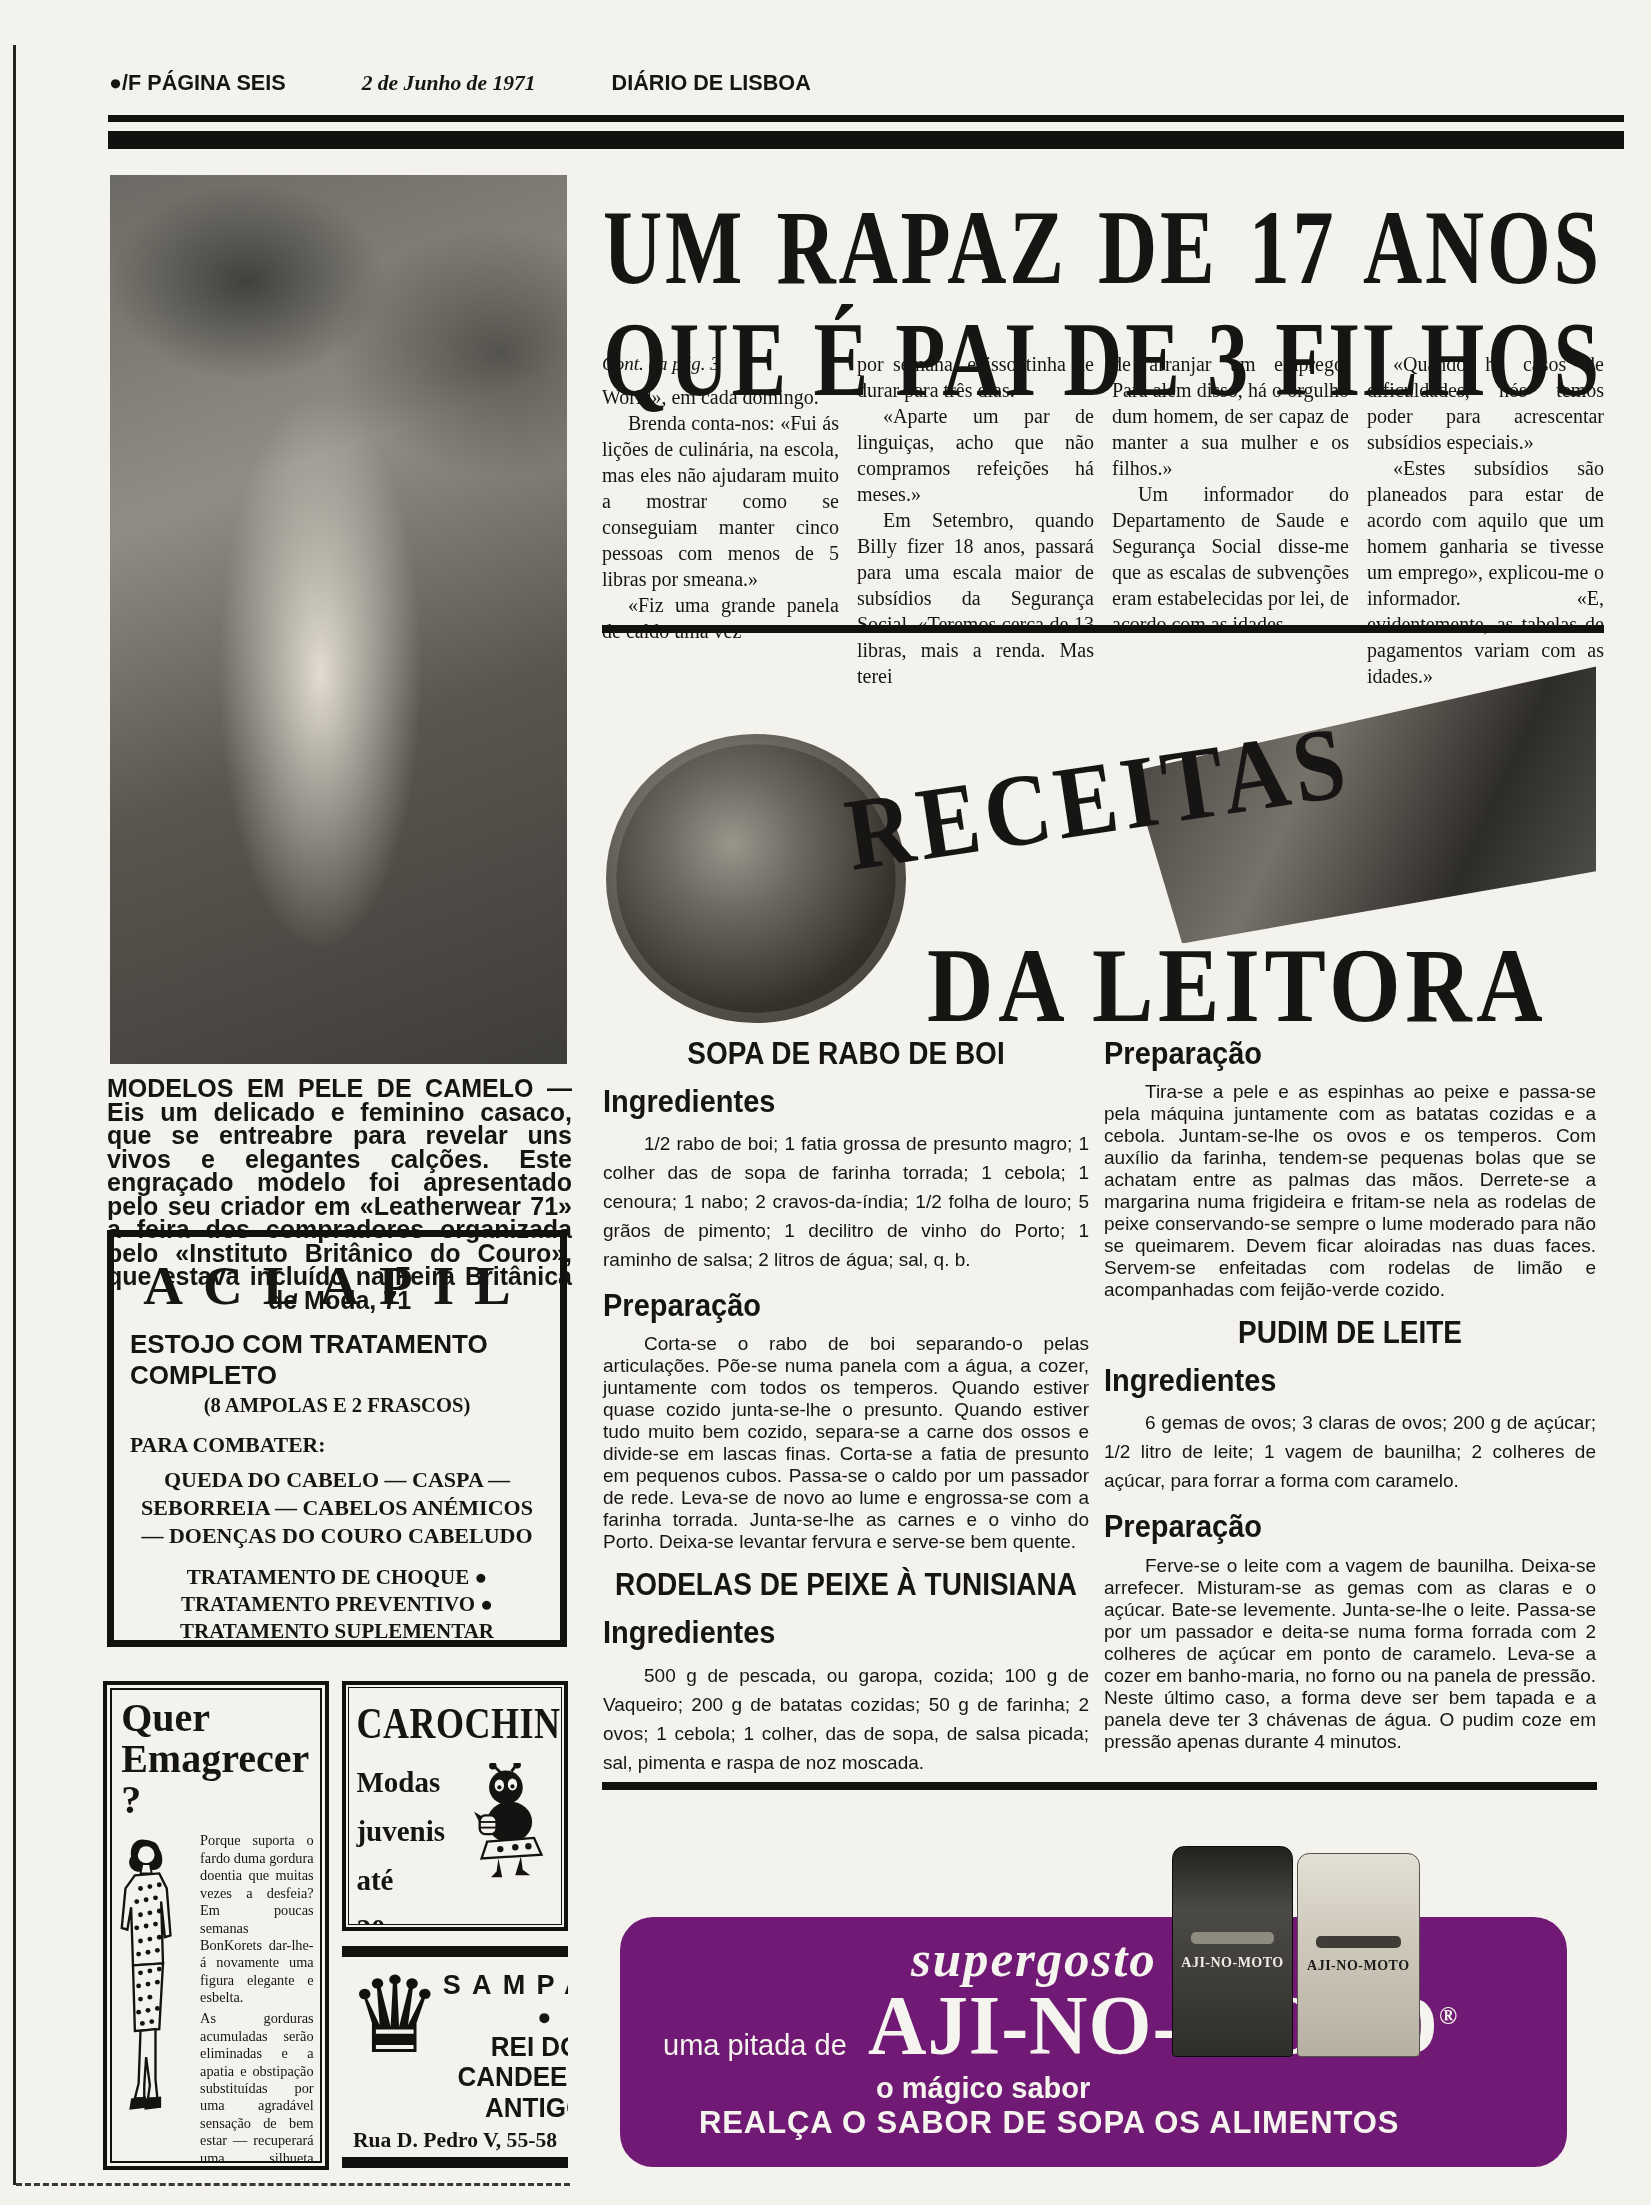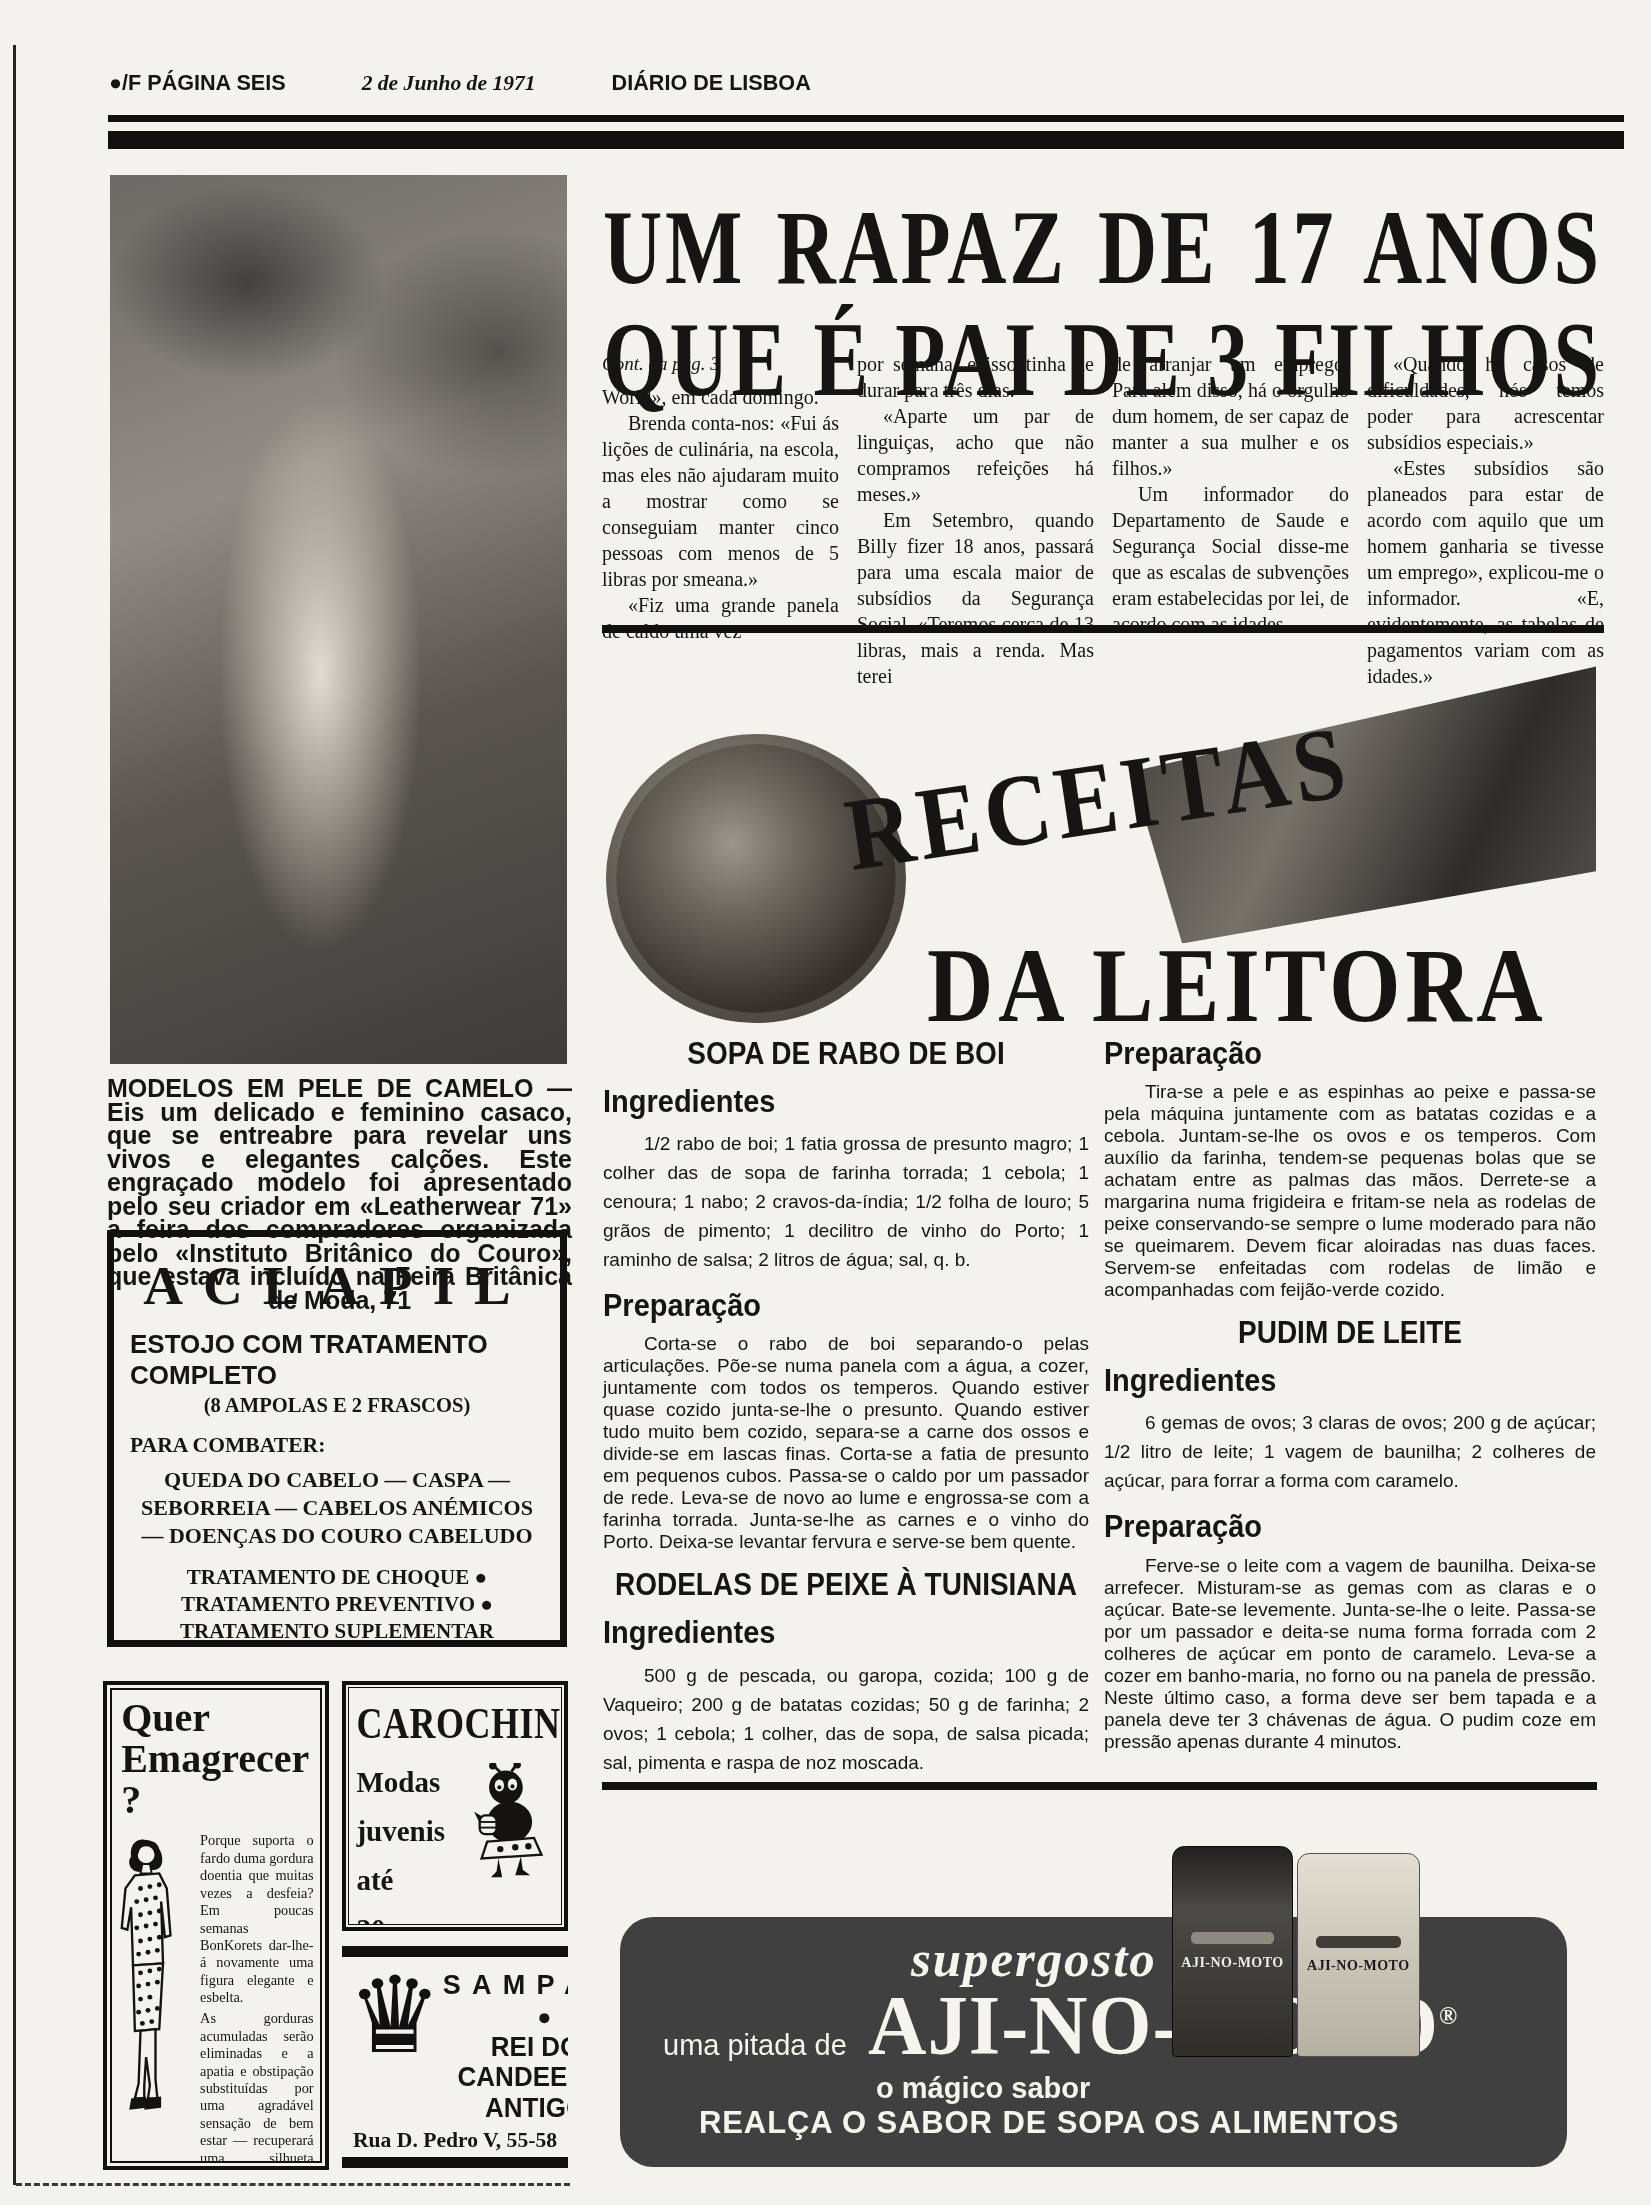--- a/index.html
+++ b/index.html
@@ -89,21 +89,21 @@
   
   .samp{top:1946px;left:342px;width:226px;height:222px;border-top:11.3px solid #121110;border-bottom:11.3px solid #121110;box-sizing:border-box;padding:8.4px 4.7px 3.8px 4.7px;overflow:hidden;}
   .sp-row{display:flex;align-items:flex-start;}
   .sp-crown{width:96px;flex:none;font-size:106px;line-height:101px;font-family:"DejaVu Sans",sans-serif;color:#121110;text-align:center;}
   .sp-right{flex:1;text-align:center;font-family:"Liberation Sans",sans-serif;}
   .sp-name{font-size:27px;font-weight:bold;letter-spacing:11.3px;margin-top:4.7px;white-space:nowrap;}
   .sp-dot{font-size:23.5px;margin:2.8px 0;}
   .sp-rei{font-size:26px;line-height:29px;font-weight:bold;transform:scaleY(1.05);}
   .sp-addr{font-size:21.6px;font-weight:bold;text-align:center;margin-top:7.5px;}
   
-  .aji{top:1917px;left:620px;width:947px;height:250px;background:#404040;border-radius:33px;color:#f6f4ee;overflow:hidden;}
+  .aji{top:1917px;left:620px;width:947px;height:250px;background:#701a75;border-radius:33px;color:#f6f4ee;overflow:hidden;}
   .aji-script{left:291px;top:13px;font-size:51px;font-style:italic;letter-spacing:1.9px;font-weight:bold;font-family:"Liberation Serif",serif;}
   .aji-pitada{left:43px;top:112px;font-size:29px;font-family:"Liberation Sans",sans-serif;}
   .aji-brand{left:248px;top:60px;font-size:81px;font-weight:900;letter-spacing:0.9px;transform:scaleY(1.05);transform-origin:left top;white-space:nowrap;font-family:"Liberation Serif",serif;}
   .aji-reg{font-size:24.4px;vertical-align:super;}
   .aji-sub{left:256px;top:155px;font-size:29px;font-weight:bold;font-family:"Liberation Sans",sans-serif;}
   .aji-strip{left:79px;top:188px;width:849px;font-size:31px;font-weight:bold;letter-spacing:0.9px;font-family:"Liberation Sans",sans-serif;white-space:nowrap;}
   .jars{top:1840px;left:1172px;width:256px;height:217px;z-index:4;display:flex;gap:3.8px;align-items:flex-end;}
   .jar{box-sizing:border-box;display:flex;flex-direction:column;align-items:center;justify-content:center;}
   .jar-dark{width:121px;height:211px;background:linear-gradient(#23211f,#4c4a46 30%,#302e2b);border-radius:12.2px 12.2px 3.8px 3.8px;border:1.9px solid #0c0b0a;color:#efece4;}
   .jar-light{width:123px;height:204px;background:linear-gradient(#e3dfd4,#cfcabc 40%,#b5b0a2);border-radius:12.2px 12.2px 3.8px 3.8px;border:1.9px solid #55524c;color:#1c1a18;}

